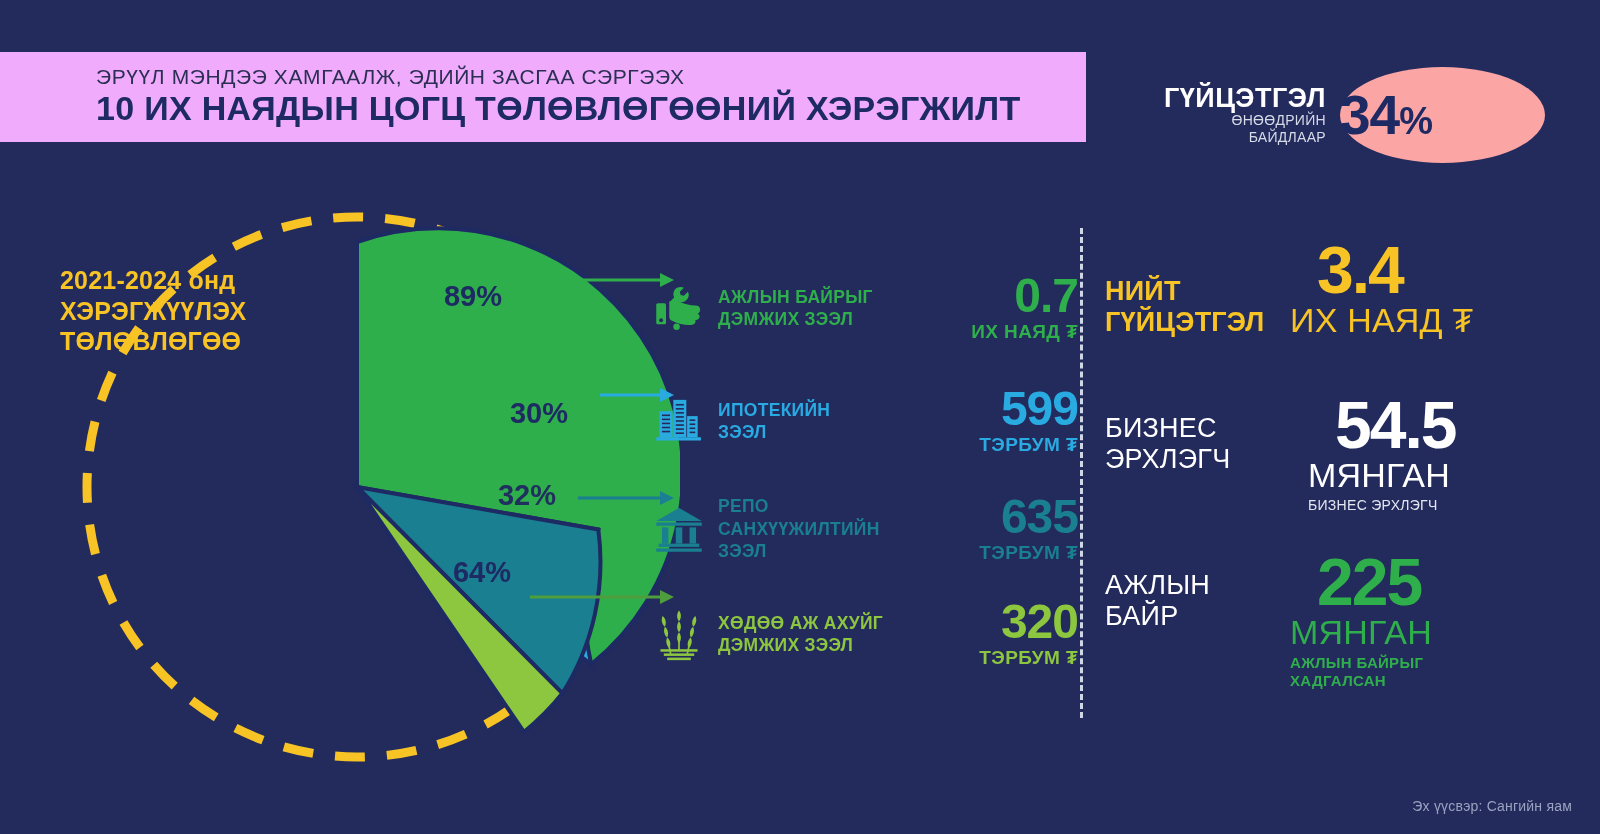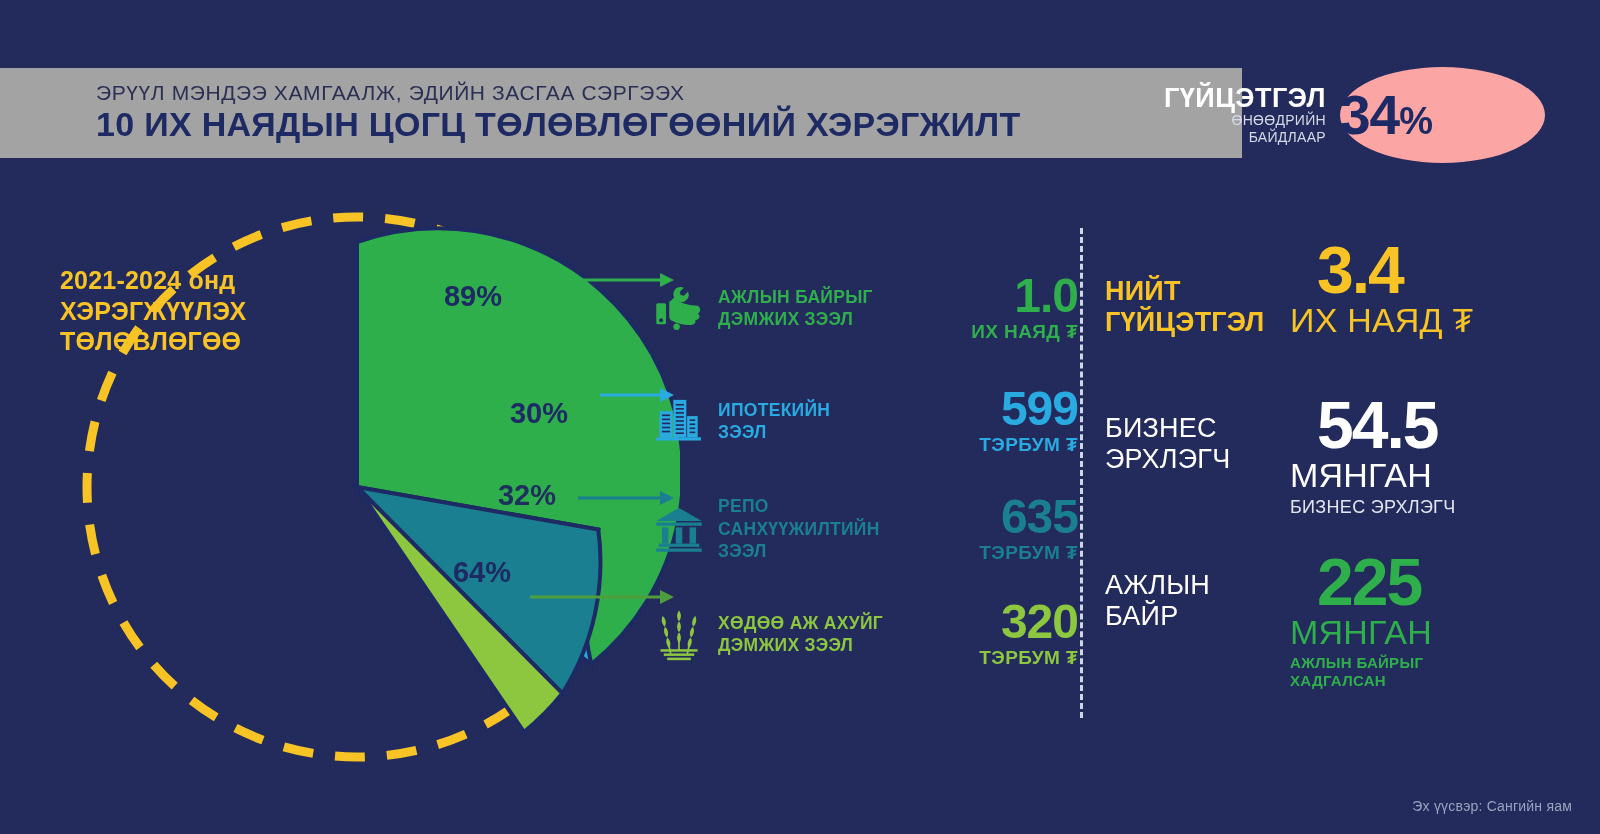--- a/index.html
+++ b/index.html
@@ -8,22 +8,22 @@
     width:1600px;height:834px;
     background:#232a5c;
     font-family:"Liberation Sans", sans-serif;
     overflow:hidden;
     position:relative;
   }
   .stage{position:absolute;left:0;top:0;width:1600px;height:834px;}
 
   
   .banner{
-    position:absolute;left:0;top:68px;width:1242px;height:90px;
-    background:#a3a3a3;
+    position:absolute;left:0;top:52px;width:1086px;height:90px;
+    background:#f0abfc;
     display:flex;flex-direction:column;justify-content:center;
     box-sizing:border-box;padding-left:96px;
   }
   .banner-sub{
     font-size:21px;letter-spacing:.6px;color:#2b2f53;font-weight:400;
     line-height:1.05;
   }
   .banner-main{
     font-size:34px;font-weight:bold;color:#1e2a63;letter-spacing:.3px;
     line-height:1.12;margin-top:1px;
@@ -97,21 +97,21 @@
   .stat .smid{font-size:34px;line-height:1.05;display:block;margin-top:2px;letter-spacing:.2px;}
   .stat .ssub{font-size:15px;font-weight:bold;line-height:1.2;display:block;margin-top:4px;letter-spacing:.3px;}
 
   .s1 .skey{color:#F7C325;font-weight:bold;}
   .s1 .sbig{color:#F7C325;}
   .s1 .smid{color:#F7C325;font-weight:normal;}
 
   .s2 .skey{color:#ffffff;font-weight:normal;}
   .s2 .sbig{color:#ffffff;}
   .s2 .smid{color:#ffffff;font-weight:normal;}
-  .s2 .ssub{color:#e3e7f1;font-weight:normal;font-size:18px;}
+  .s2 .ssub{color:#e3e7f1;font-weight:normal;font-size:14px;}
 
   .s3 .skey{color:#ffffff;font-weight:normal;}
   .s3 .sbig{color:#2FAF4C;}
   .s3 .smid{color:#2FAF4C;font-weight:normal;}
   .s3 .ssub{color:#2FAF4C;}
 
   
   .source{
     position:absolute;right:28px;bottom:20px;
     color:#9aa3c0;font-size:14px;letter-spacing:.2px;
@@ -194,21 +194,21 @@
           <path d="M20 24c6-2 10-1 14 1 5 2 12 4 18 4 4 0 6 2 6 5 0 2-1 4-3 5 2 1 3 3 2 5-1 2-3 3-5 3 1 2 0 4-2 5-2 1-4 1-6 1-6 0-14-2-20-5-3-1-4-3-4-6V24z"></path>
           <path d="M34 6a9 9 0 0 0-8 13l-4 4 5 5 4-4a9 9 0 0 0 12-12l-5 5-4-1-1-4 5-5a9 9 0 0 0-4-1z"></path>
           <circle cx="29" cy="55" r="4"></circle>
         </svg>
       </div>
       <div class="lbl">
         <div>АЖЛЫН БАЙРЫГ</div>
         <div>ДЭМЖИХ ЗЭЭЛ</div>
       </div>
       <div class="val">
-        <span class="num">1.0</span>
+        <span class="num">0.7</span>
         <span class="unit">ИХ НАЯД ₮</span>
       </div>
     </div>
 
     <div class="legend-row r2" style="top:135px;left:0;">
       <div class="ic">
         <svg width="52" height="52" viewBox="0 0 64 64" fill="#29ABE2">
           <rect x="25" y="6" width="16" height="46"></rect>
           <rect x="8" y="20" width="16" height="32"></rect>
           <rect x="42" y="26" width="13" height="26"></rect>
@@ -312,21 +312,21 @@
       <div class="skey">
         <div>НИЙТ</div>
         <div>ГҮЙЦЭТГЭЛ</div>
       </div>
       <div class="sval">
         <span class="sbig">3.4</span>
         <span class="smid">ИХ НАЯД ₮</span>
       </div>
     </div>
 
-    <div class="stat s2" style="top:155px;">
+    <div class="stat s2" style="top:155px;gap:18px;">
       <div class="skey">
         <div>БИЗНЕС</div>
         <div>ЭРХЛЭГЧ</div>
       </div>
       <div class="sval">
         <span class="sbig">54.5</span>
         <span class="smid">МЯНГАН</span>
         <span class="ssub">БИЗНЕС ЭРХЛЭГЧ</span>
       </div>
     </div>

